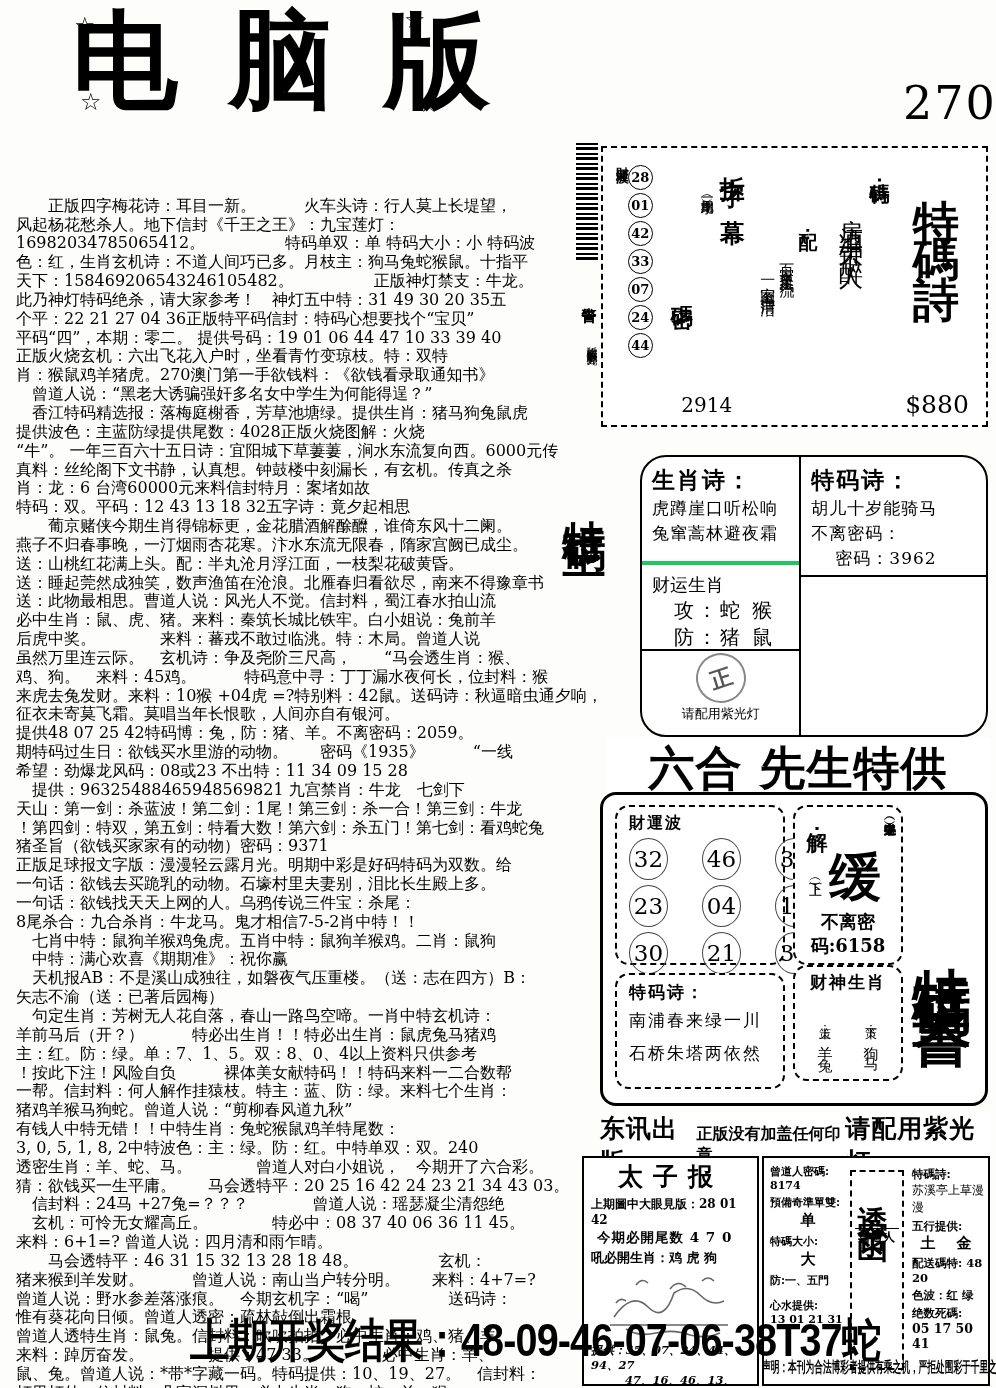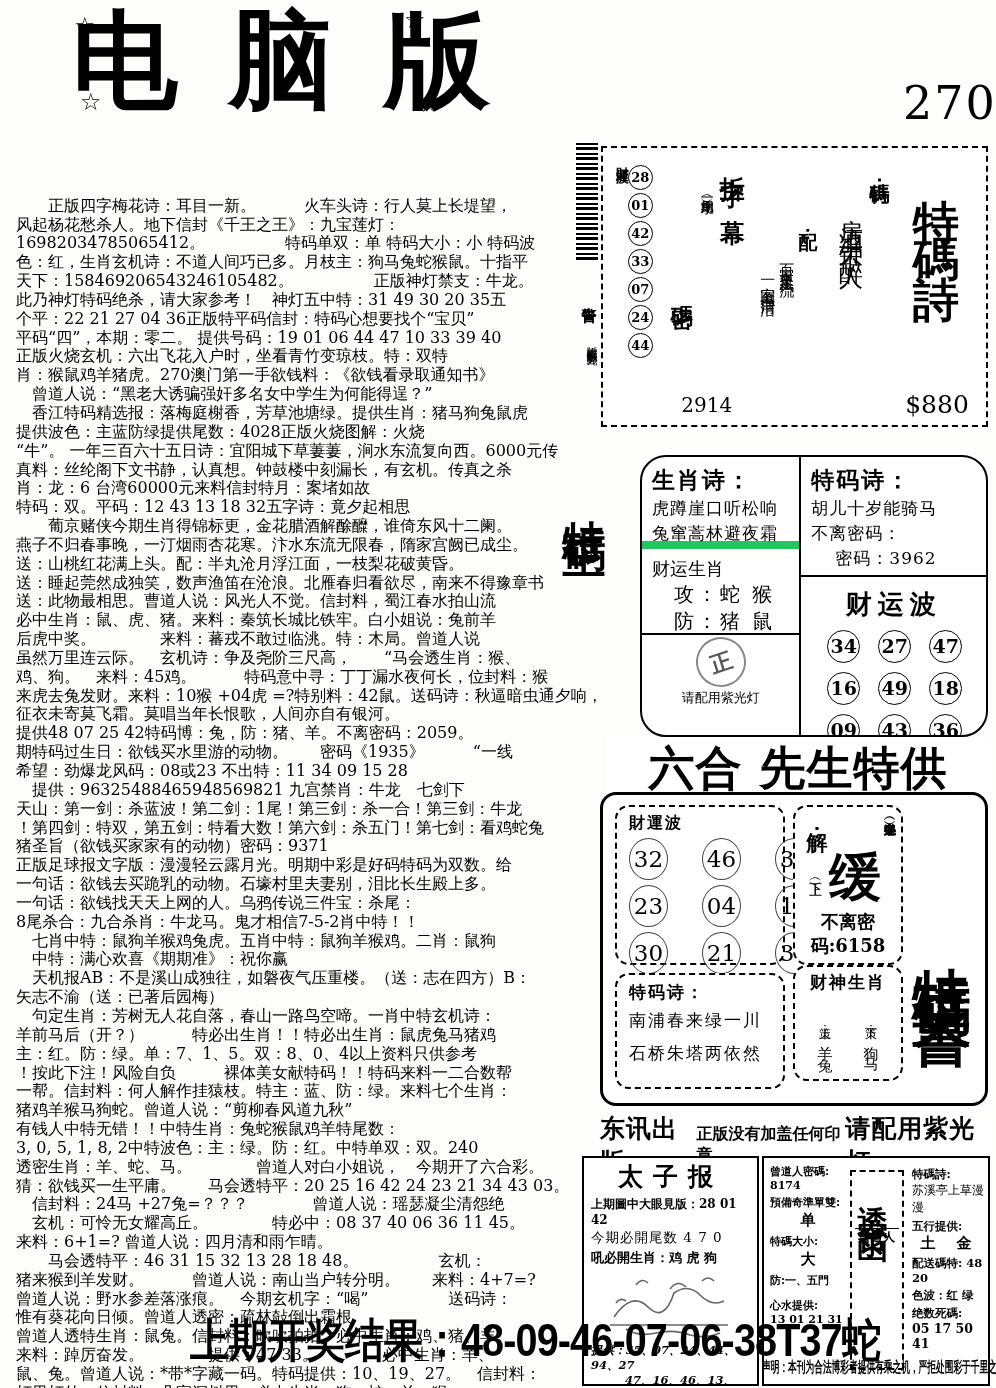--- a/index.html
+++ b/index.html
@@ -46,21 +46,21 @@
                 letter-spacing:38px;margin:6px auto 0;}
   .trb-price{position:absolute;bottom:0;width:100%;text-align:center;font-size:25px;}
   
   .tmw-label{left:556px;top:486px;writing-mode:vertical-rl;text-orientation:upright;font-size:43px;
              font-weight:900;letter-spacing:10px;z-index:3;}
   .tmw{left:640px;top:455px;width:348px;height:282px;border:2.5px solid #000;border-radius:26px;
        background:#fff;box-sizing:border-box;display:flex;z-index:2;overflow:hidden;}
   .tmw-l{width:46%;border-right:2px solid #000;display:flex;flex-direction:column;}
   .tmw-r{width:54%;display:flex;flex-direction:column;}
   .cell{box-sizing:border-box;padding:8px 10px;}
-  .tmw-sx{height:92px;border-bottom:8px solid #22c55e;}
+  .tmw-sx{height:108px;border-bottom:4px solid #22c55e;}
   .tmw-cysx{height:86px;border-bottom:2px solid #000;}
   .tmw-seal{flex:1;display:flex;align-items:center;flex-direction:column;padding-top:2px;}
   .tmw-tmsh{height:120px;border-bottom:2px solid #000;}
   .tmw-cyb{flex:1;text-align:center;}
   .box-title{font-size:23px;font-weight:bold;letter-spacing:2px;}
   .poem-line{font-size:17px;line-height:25px;letter-spacing:1px;}
   .cysx-t{font-size:18px;}
   .cysx-l{font-size:20px;padding-left:22px;line-height:27px;letter-spacing:3px;}
   .seal{width:46px;height:46px;border:2px solid #888;border-radius:50%;color:#555;font-size:22px;
         line-height:46px;text-align:center;transform:rotate(-18deg);font-weight:bold;}
@@ -104,21 +104,21 @@
   .lh-footer{left:600px;top:1112px;width:390px;display:flex;justify-content:space-between;
              align-items:center;font-weight:bold;z-index:2;background:#fff;}
   .lh-footer .a{font-size:25px;letter-spacing:1px;}
   .lh-footer .b{font-size:16px;}
   .lh-footer .c{font-size:25px;letter-spacing:1px;}
   
   .tzb{left:582px;top:1156px;width:177px;height:230px;border:2px solid #000;background:#fff;
        box-sizing:border-box;padding:2px 7px;z-index:2;}
   .tzb-title{text-align:center;font-size:25px;font-weight:bold;letter-spacing:10px;}
   .tzb-l1{font-size:12px;font-weight:bold;margin-top:3px;}
-  .tzb-l2{font-size:13.5px;font-weight:normal;margin-top:2px;letter-spacing:1px;}
+  .tzb-l2{font-size:13.5px;font-weight:bold;margin-top:2px;letter-spacing:1px;margin-left:6px;}
   .tzb-l3{font-size:13px;font-weight:bold;margin-top:2px;}
   .tzb-sketch{display:block;margin:2px auto;}
   .tzb-tg{font-size:11.5px;font-weight:bold;font-style:italic;}
   .tmh{left:762px;top:1156px;width:228px;height:230px;border:2px solid #000;background:#fff;
        box-sizing:border-box;position:relative;z-index:2;}
   .tmh-left{position:absolute;left:6px;top:6px;width:76px;font-size:11px;font-weight:bold;}
   .tmh-left .val{font-size:15px;text-align:center;margin:1px 0 4px;}
   .tmh-left .row{margin-bottom:3px;}
   .tmh-center{position:absolute;left:86px;top:12px;width:54px;height:200px;border:2px dashed #000;
               box-sizing:border-box;text-align:center;}
@@ -216,35 +216,20 @@
       <div class="seal-note">请配用紫光灯</div>
     </div>
   </div>
   <div class="tmw-r">
     <div class="cell tmw-tmsh">
       <div class="box-title">特码诗：</div>
       <div class="poem-line">胡儿十岁能骑马</div>
       <div class="poem-line">不离密码：</div>
       <div class="poem-line" style="padding-left:24px;">密码：3962</div>
     </div>
-    <div class="cell tmw-cyb">
-      <div class="cyb-title">财运波</div>
-      <div class="cyb-grid">
-
-      <span class="circ-m">34</span>
-          <span class="circ-m">27</span>
-          <span class="circ-m">47</span>
-          <span class="circ-m">16</span>
-          <span class="circ-m">49</span>
-          <span class="circ-m">18</span>
-          <span class="circ-m">09</span>
-          <span class="circ-m">43</span>
-          <span class="circ-m">36</span>
-        </div>
-    </div>
   </div>
 </div>
 
 <div class="abs lh-title">六合 先生特供</div>
 <div class="abs lh-box">
   <div class="lh-main">
     <div class="lh-row">
       <div class="dashbox lh-cyb">
         <div class="t">財運波</div>
         <div class="lh-grid">

